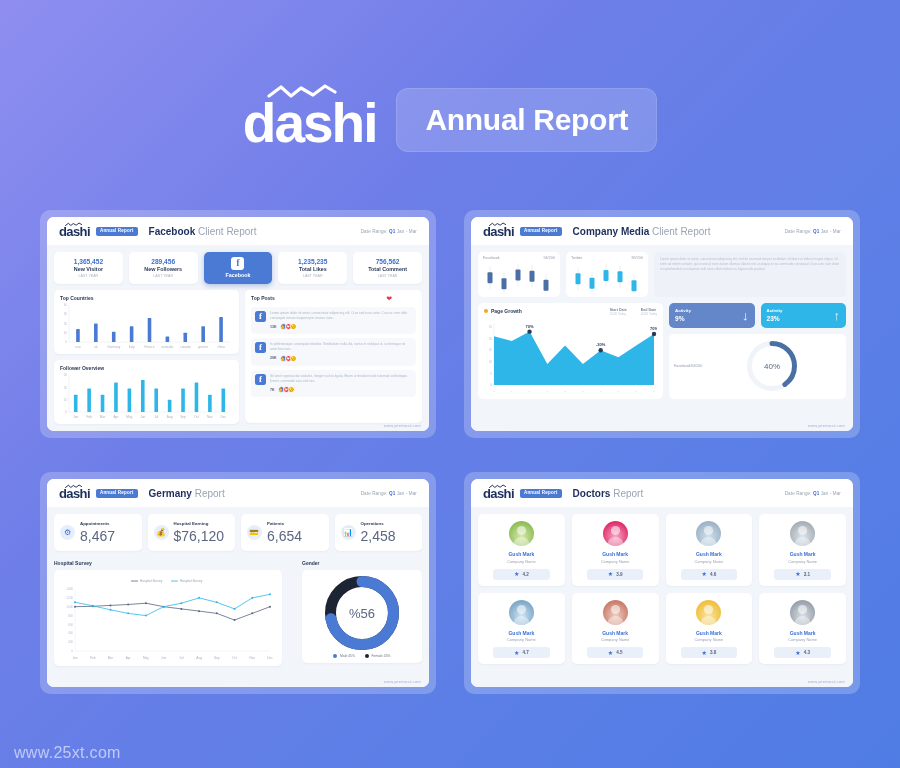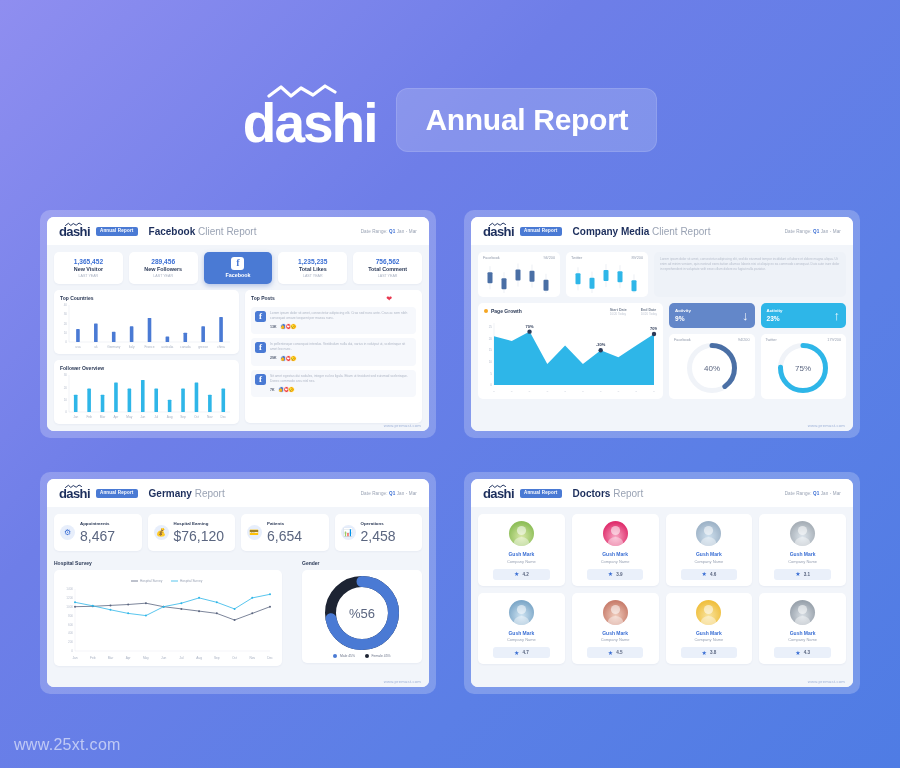--- a/index.html
+++ b/index.html
@@ -166,21 +166,21 @@
   .act {
     flex: 1; border-radius: 5px; padding: 5px 6px; color: #fff;
     display: flex; align-items: center; justify-content: space-between;
   }
   .act-blue { background: #6387c9; }
   .act-cyan { background: #2eb6e8; }
   .act-l { font-size: 4.4px; font-weight: bold; line-height: 1.5; }
   .act-v { font-size: 6.6px; font-weight: bold; line-height: 1.2; }
   .arrow { font-size: 13px; font-weight: 300; line-height: 1; opacity: 0.95; }
   .don-row { display: flex; gap: 6px; flex: 1; }
-  .donut-card { flex: 1; background: #fff; border-radius: 5px; padding: 4px 5px; display: flex; flex-direction: column; }
+  .donut-card { flex: 1; background: #fff; border-radius: 5px; padding: 4px 5px; display: flex; flex-direction: row; }
   .donut-wrap { flex: 1; display: flex; align-items: center; justify-content: center; }
 
   
   .med-stats { display: flex; gap: 6px; }
   .mstat {
     flex: 1; background: #fff; border-radius: 5px; padding: 7px 6px;
     display: flex; align-items: center; gap: 5px;
     box-shadow: 0 1px 2px rgba(40,60,120,0.05);
   }
   .mic {
@@ -214,21 +214,21 @@
   .doc-co { font-size: 4px; color: #9aa3b4; line-height: 1.5; }
   .rate {
     margin: 4px auto 0; background: #eaf0fa; border-radius: 3px;
     padding: 2.5px 0; display: flex; align-items: center; justify-content: center; gap: 3px;
     width: 72%;
   }
   .star { color: #3b6fd4; font-size: 6px; line-height: 1; }
   .rate-v { font-size: 4.6px; font-weight: bold; color: #5b6680; }
 
   .watermark-page {
-    position: absolute; left: 14px; bottom: 14px;
+    position: absolute; left: 14px; bottom: 6px;
     font-size: 16px; color: rgba(255,255,255,0.58); letter-spacing: 0.3px;
   }
 </style>
 </head>
 <body>
 
 <div class="title-wrap">
   <div class="dashi-logo">
     <svg class="squiggle" width="70" height="16" viewBox="0 0 70 16">
       <path d="M2 12 L14 3 L24 12 L34 4 L46 11 L58 2 L68 8" fill="none" stroke="#ffffff" stroke-width="3.2" stroke-linecap="round" stroke-linejoin="round"></path>
@@ -524,33 +524,20 @@
             <div class="donut-card">
               <div class="mini-head">
                 <span class="mini-name">Facebook</span>
                 <span class="mini-val">94/200</span>
               </div>
               <div class="donut-wrap">
                   <svg id="svg-don-fb" width="52" height="52">
                     <circle cx="26" cy="26" r="22.5" fill="none" stroke="#f0f3f8" stroke-width="5"></circle>
                     <circle cx="26" cy="26" r="22.5" fill="none" stroke="#4a6fa5" stroke-width="5" stroke-dasharray="56.548667764616276 141.3716694115407" stroke-linecap="round" transform="rotate(-90 26 26)"></circle>
                     <text x="26" y="28.88" text-anchor="middle" font-size="8" fill="#5b6680" font-family="&quot;Liberation Sans&quot;, sans-serif">40%</text>
-                  </svg>
-                </div>
-            </div>
-            <div class="donut-card">
-              <div class="mini-head">
-                <span class="mini-name">Twitter</span>
-                <span class="mini-val">179/200</span>
-              </div>
-              <div class="donut-wrap">
-                  <svg id="svg-don-tw" width="52" height="52">
-                    <circle cx="26" cy="26" r="22.5" fill="none" stroke="#f0f3f8" stroke-width="5"></circle>
-                    <circle cx="26" cy="26" r="22.5" fill="none" stroke="#2eb6e8" stroke-width="5" stroke-dasharray="106.02875205865551 141.3716694115407" stroke-linecap="round" transform="rotate(-90 26 26)"></circle>
-                    <text x="26" y="28.88" text-anchor="middle" font-size="8" fill="#5b6680" font-family="&quot;Liberation Sans&quot;, sans-serif">75%</text>
                   </svg>
                 </div>
             </div>
           </div>
         </div>
       </div>
       <div class="wmark">www.premast.com</div>
     </div>
   </div>
 </div>

